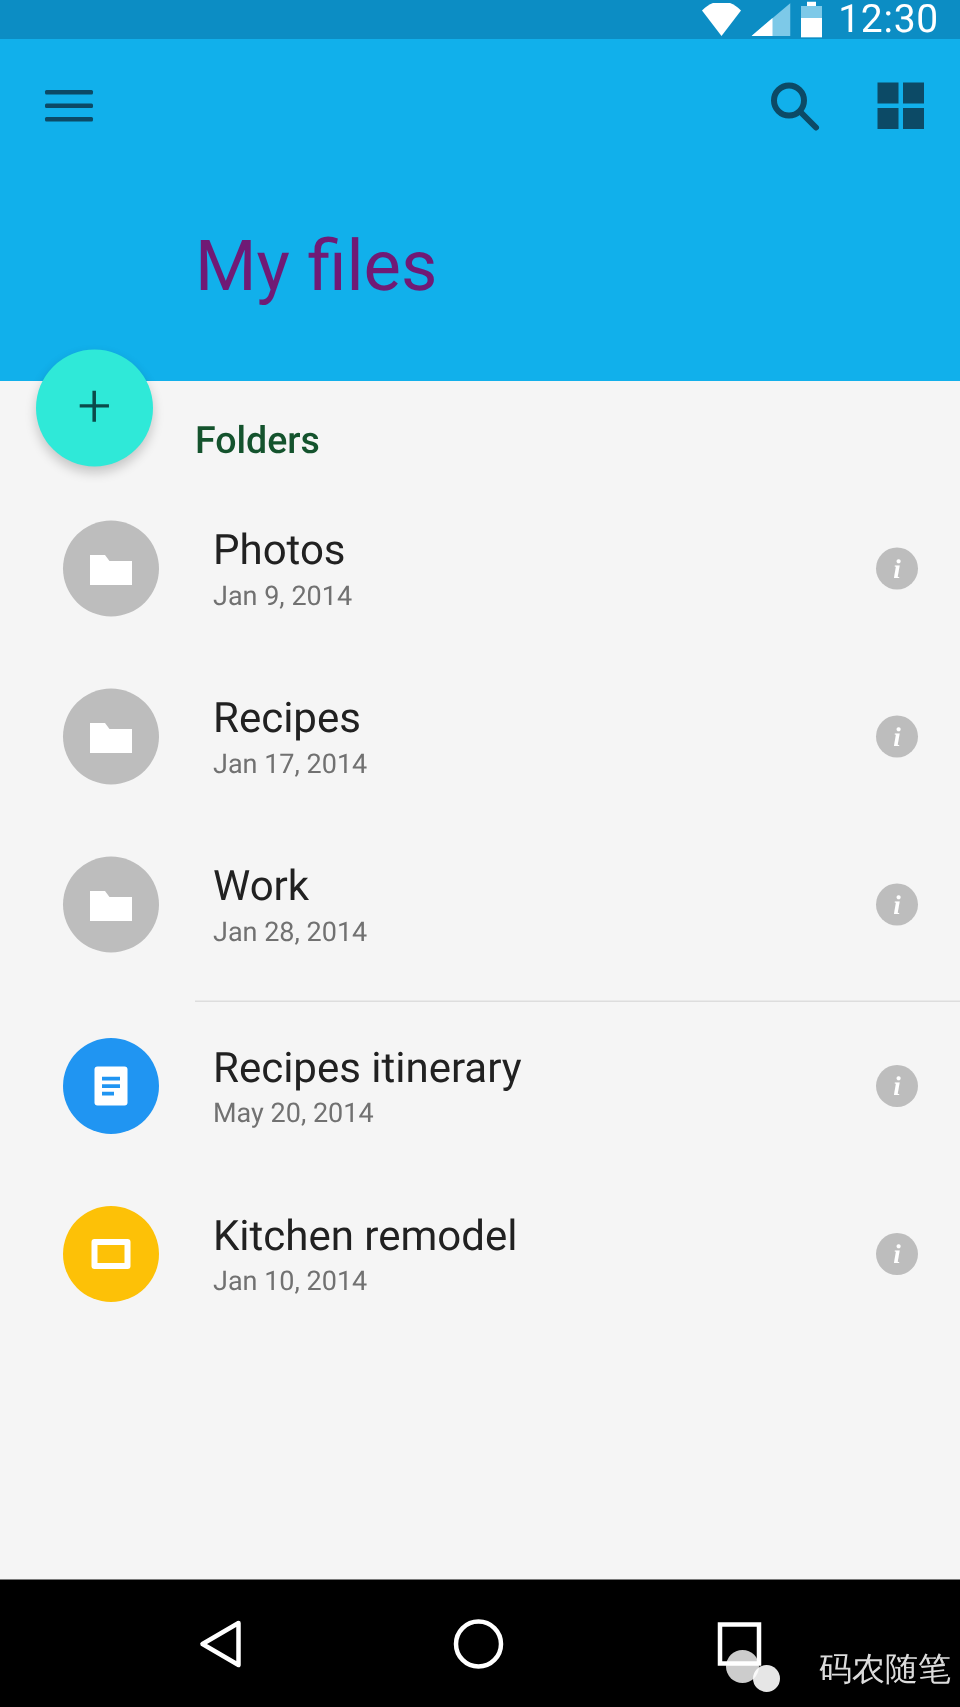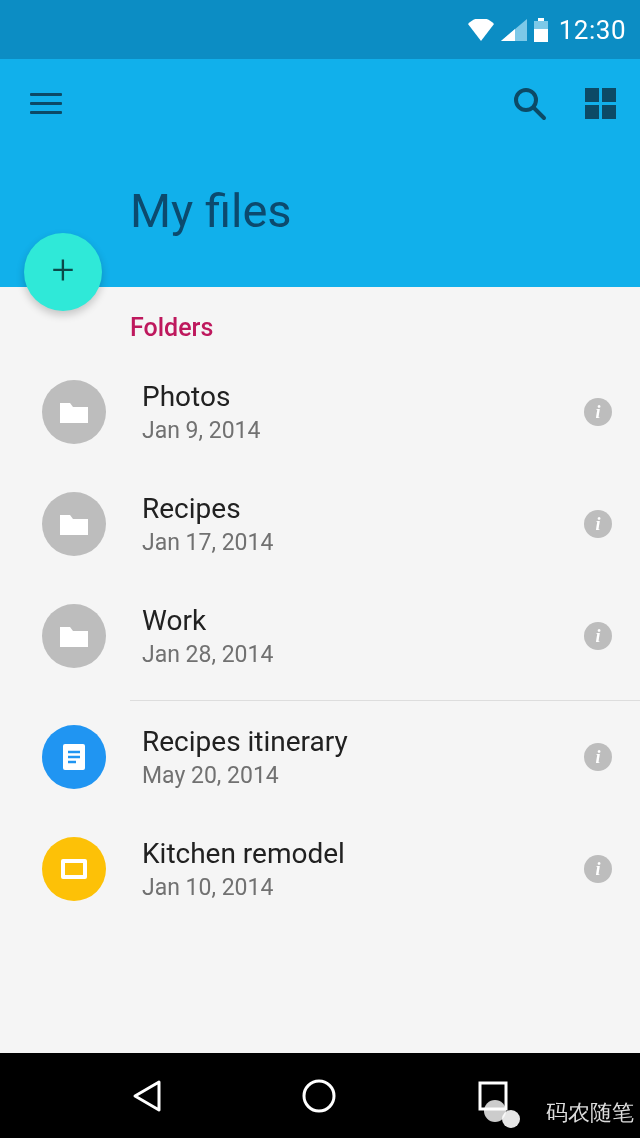--- a/index.html
+++ b/index.html
@@ -10,21 +10,21 @@
       -webkit-font-smoothing: antialiased;
     }
     body {
       width: 640px;
       height: 1138px;
       background: #f5f5f5;
       position: relative;
       overflow: hidden;
     }
     .status-bar {
-      height: 59px;
+      height: 26px;
       background: #0c8dc4;
       display: flex;
       justify-content: flex-end;
       align-items: center;
       padding-right: 14px;
       gap: 6px;
       color: #fff;
     }
     .status-time {
       font-size: 26px;
@@ -65,21 +65,21 @@
       grid-template-columns: 1fr 1fr;
       gap: 3px;
       cursor: pointer;
     }
     .grid-icon span {
       width: 14px;
       height: 14px;
       background: #0c4a66;
     }
     .app-title {
-      color: #0c4a6e;
+      color: #701a75;
       font-size: 47px;
       font-weight: 400;
       padding-left: 130px;
       margin-top: 62px;
     }
     .fab {
       position: absolute;
       width: 78px;
       height: 78px;
       border-radius: 50%;
@@ -101,21 +101,21 @@
       margin-top: -2px;
     }
     .content {
       background: #f5f5f5;
       height: calc(100% - 43px - 228px - 85px);
       overflow: hidden;
     }
     .section-header {
       padding: 26px 0 14px 130px;
       font-size: 25px;
-      color: #be185d;
+      color: #14532d;
       font-weight: 500;
     }
     .list-item {
       display: flex;
       align-items: center;
       padding: 24px 28px 24px 12px;
       cursor: pointer;
     }
     .circle-icon {
       width: 64px;
@@ -134,21 +134,21 @@
       flex: 1;
       padding-left: 36px;
     }
     .item-title {
       font-size: 28px;
       color: #212121;
       font-weight: 400;
       margin-bottom: 4px;
     }
     .item-date {
-      font-size: 23px;
+      font-size: 18px;
       color: #717171;
     }
     .info-icon {
       width: 28px;
       height: 28px;
       border-radius: 50%;
       background: #bdbdbd;
       display: flex;
       align-items: center;
       justify-content: center;

